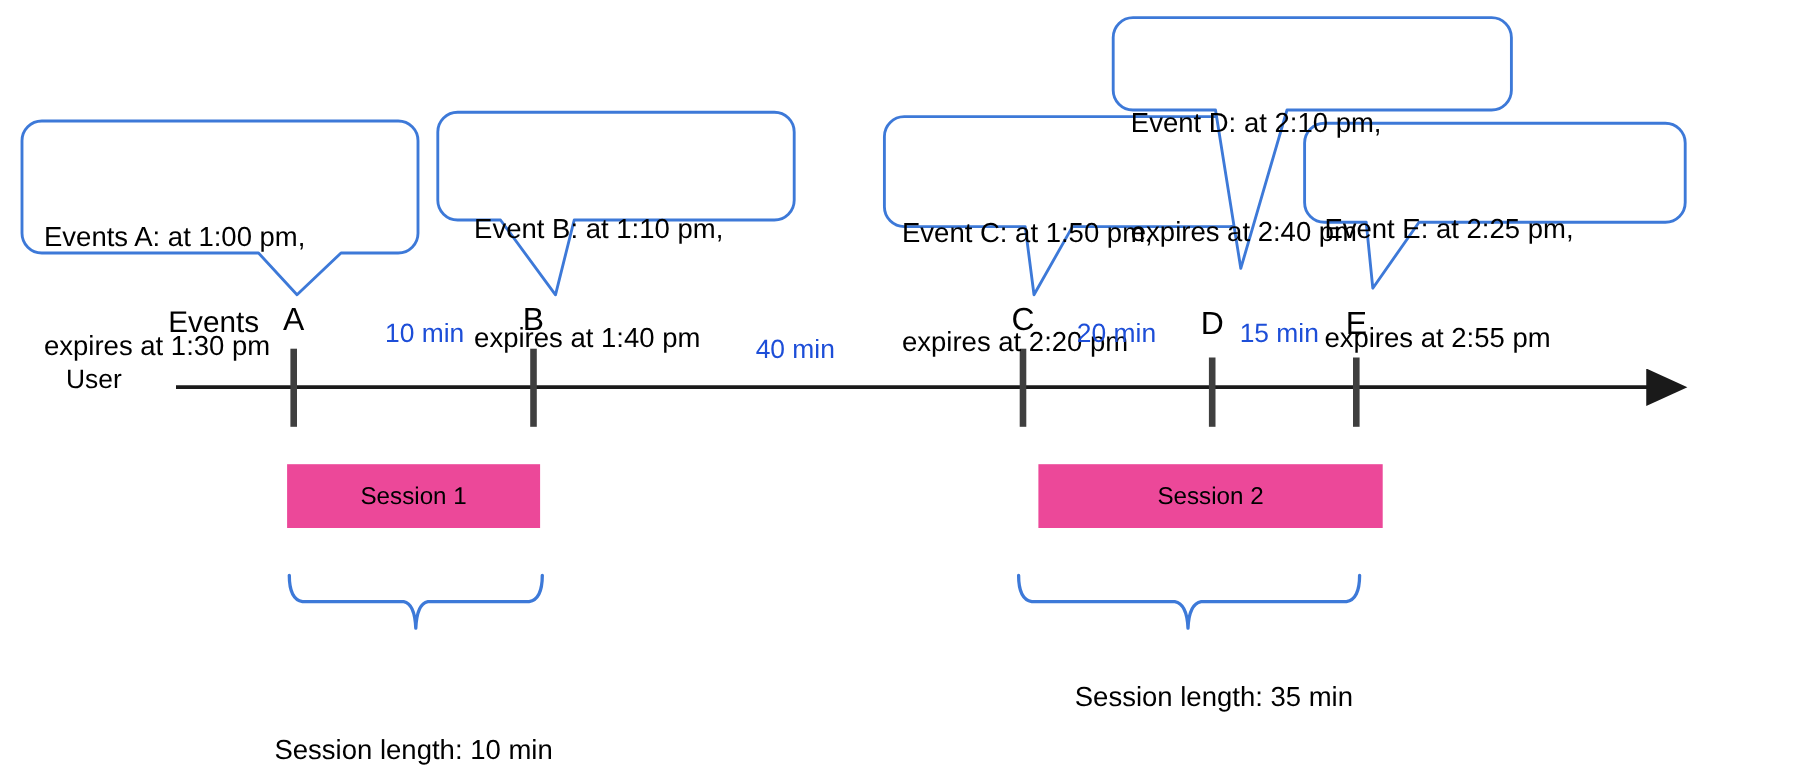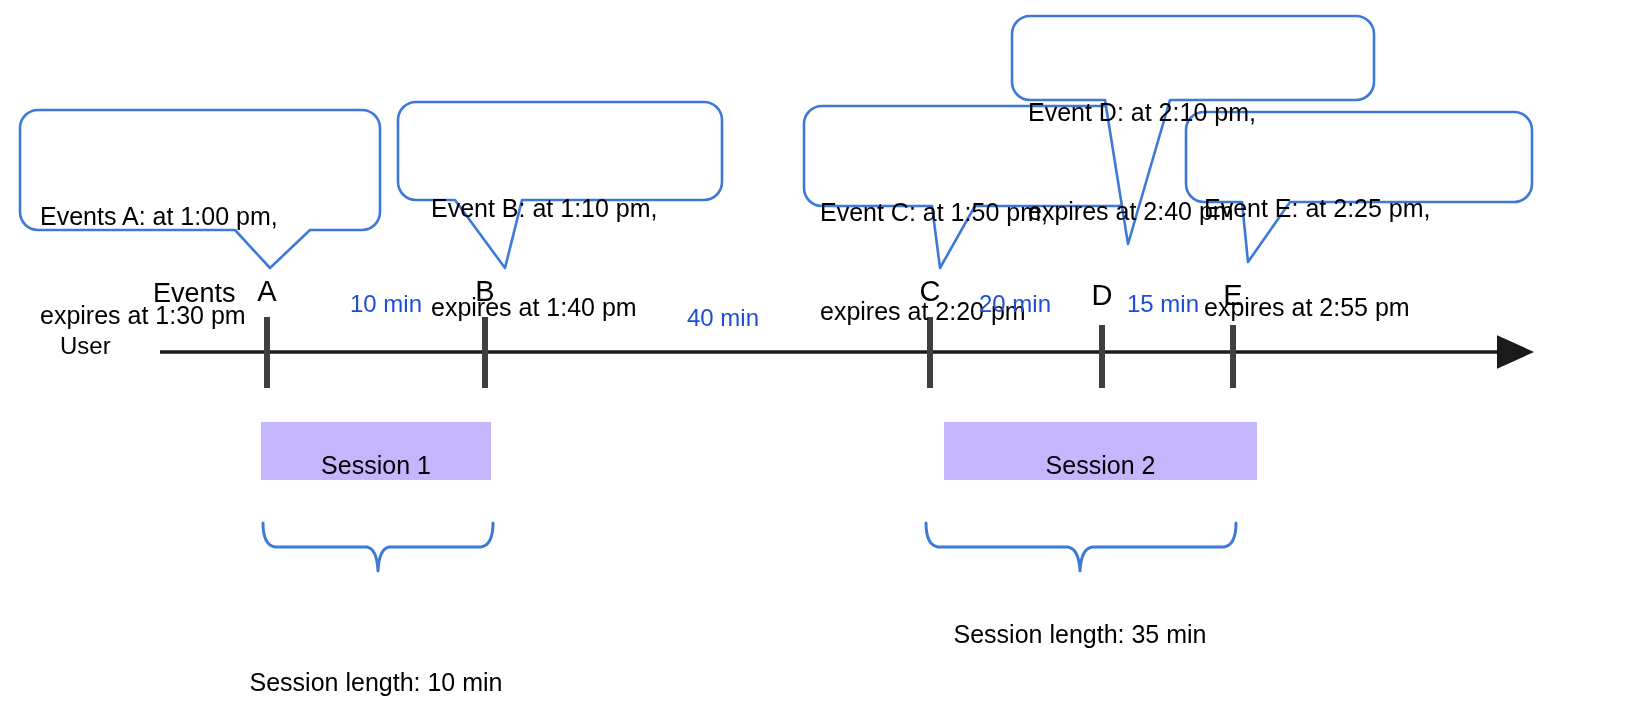--- a/index.html
+++ b/index.html
@@ -58,25 +58,25 @@
   }
   .gap-label {
     position: absolute;
     font-size: 24px;
     color: #1d4ed8;
     white-space: nowrap;
     text-align: center;
   }
   .session-box {
     position: absolute;
-    background: #c4b5fd;
+    background: #ec4899;
     display: flex;
-    align-items: flex-end;
+    align-items: center;
     justify-content: center;
-    font-size: 25px;
+    font-size: 22px;
     color: #000000;
   }
   .session-length {
     position: absolute;
     font-size: 25px;
     color: #000000;
     white-space: nowrap;
     text-align: center;
   }
 </style>
@@ -166,15 +166,15 @@
   <div class="gap-label" style="left:1093px; top:290px; width:140px;">15 min</div>
 
   <div class="session-box" style="left:261px; top:422px; width:230px; height:58px;">
     <span>Session 1</span>
   </div>
   <div class="session-box" style="left:924px; top:422px; width:313px; height:58px;margin-left:20px;">
     <span>Session 2</span>
   </div>
 
   <div class="session-length" style="left:226px; top:620px; width:300px;margin-top:48px;">Session length: 10 min</div>
-  <div class="session-length" style="left:930px; top:620px; width:300px;">Session length: 35 min</div>
+  <div class="session-length" style="left:930px; top:620px; width:300px;text-align:right;">Session length: 35 min</div>
 
 </div>
 
 </body></html>

